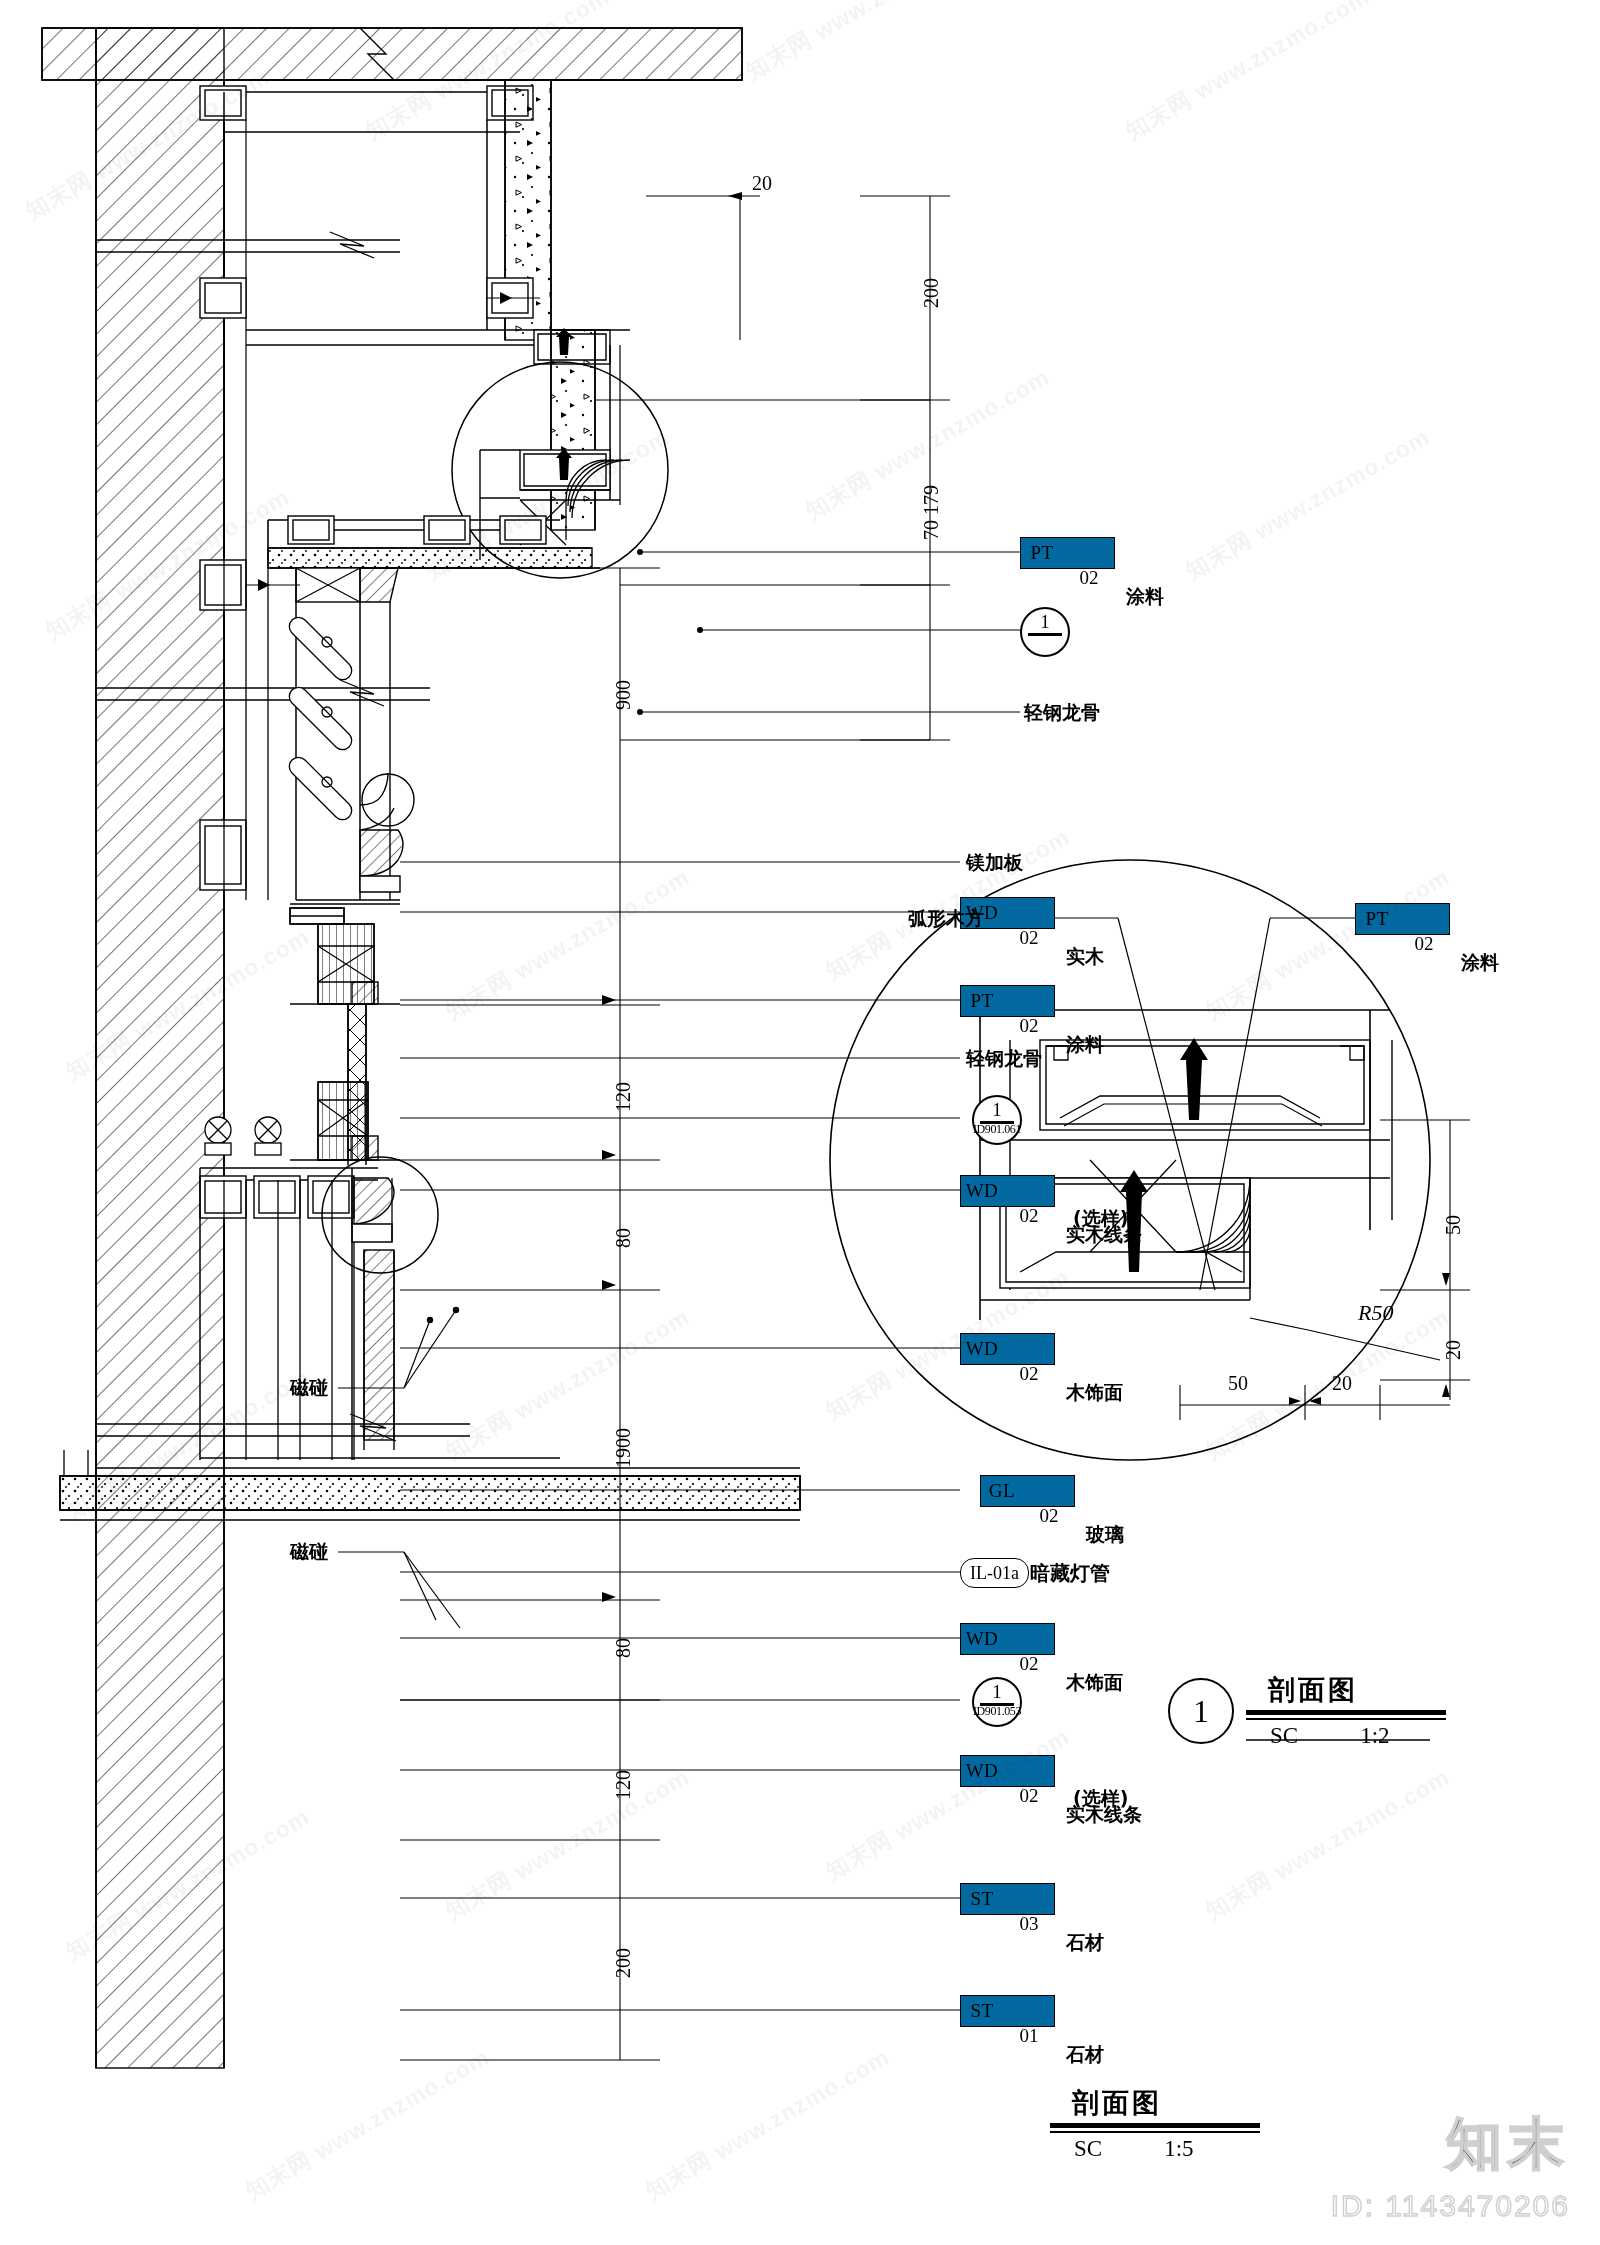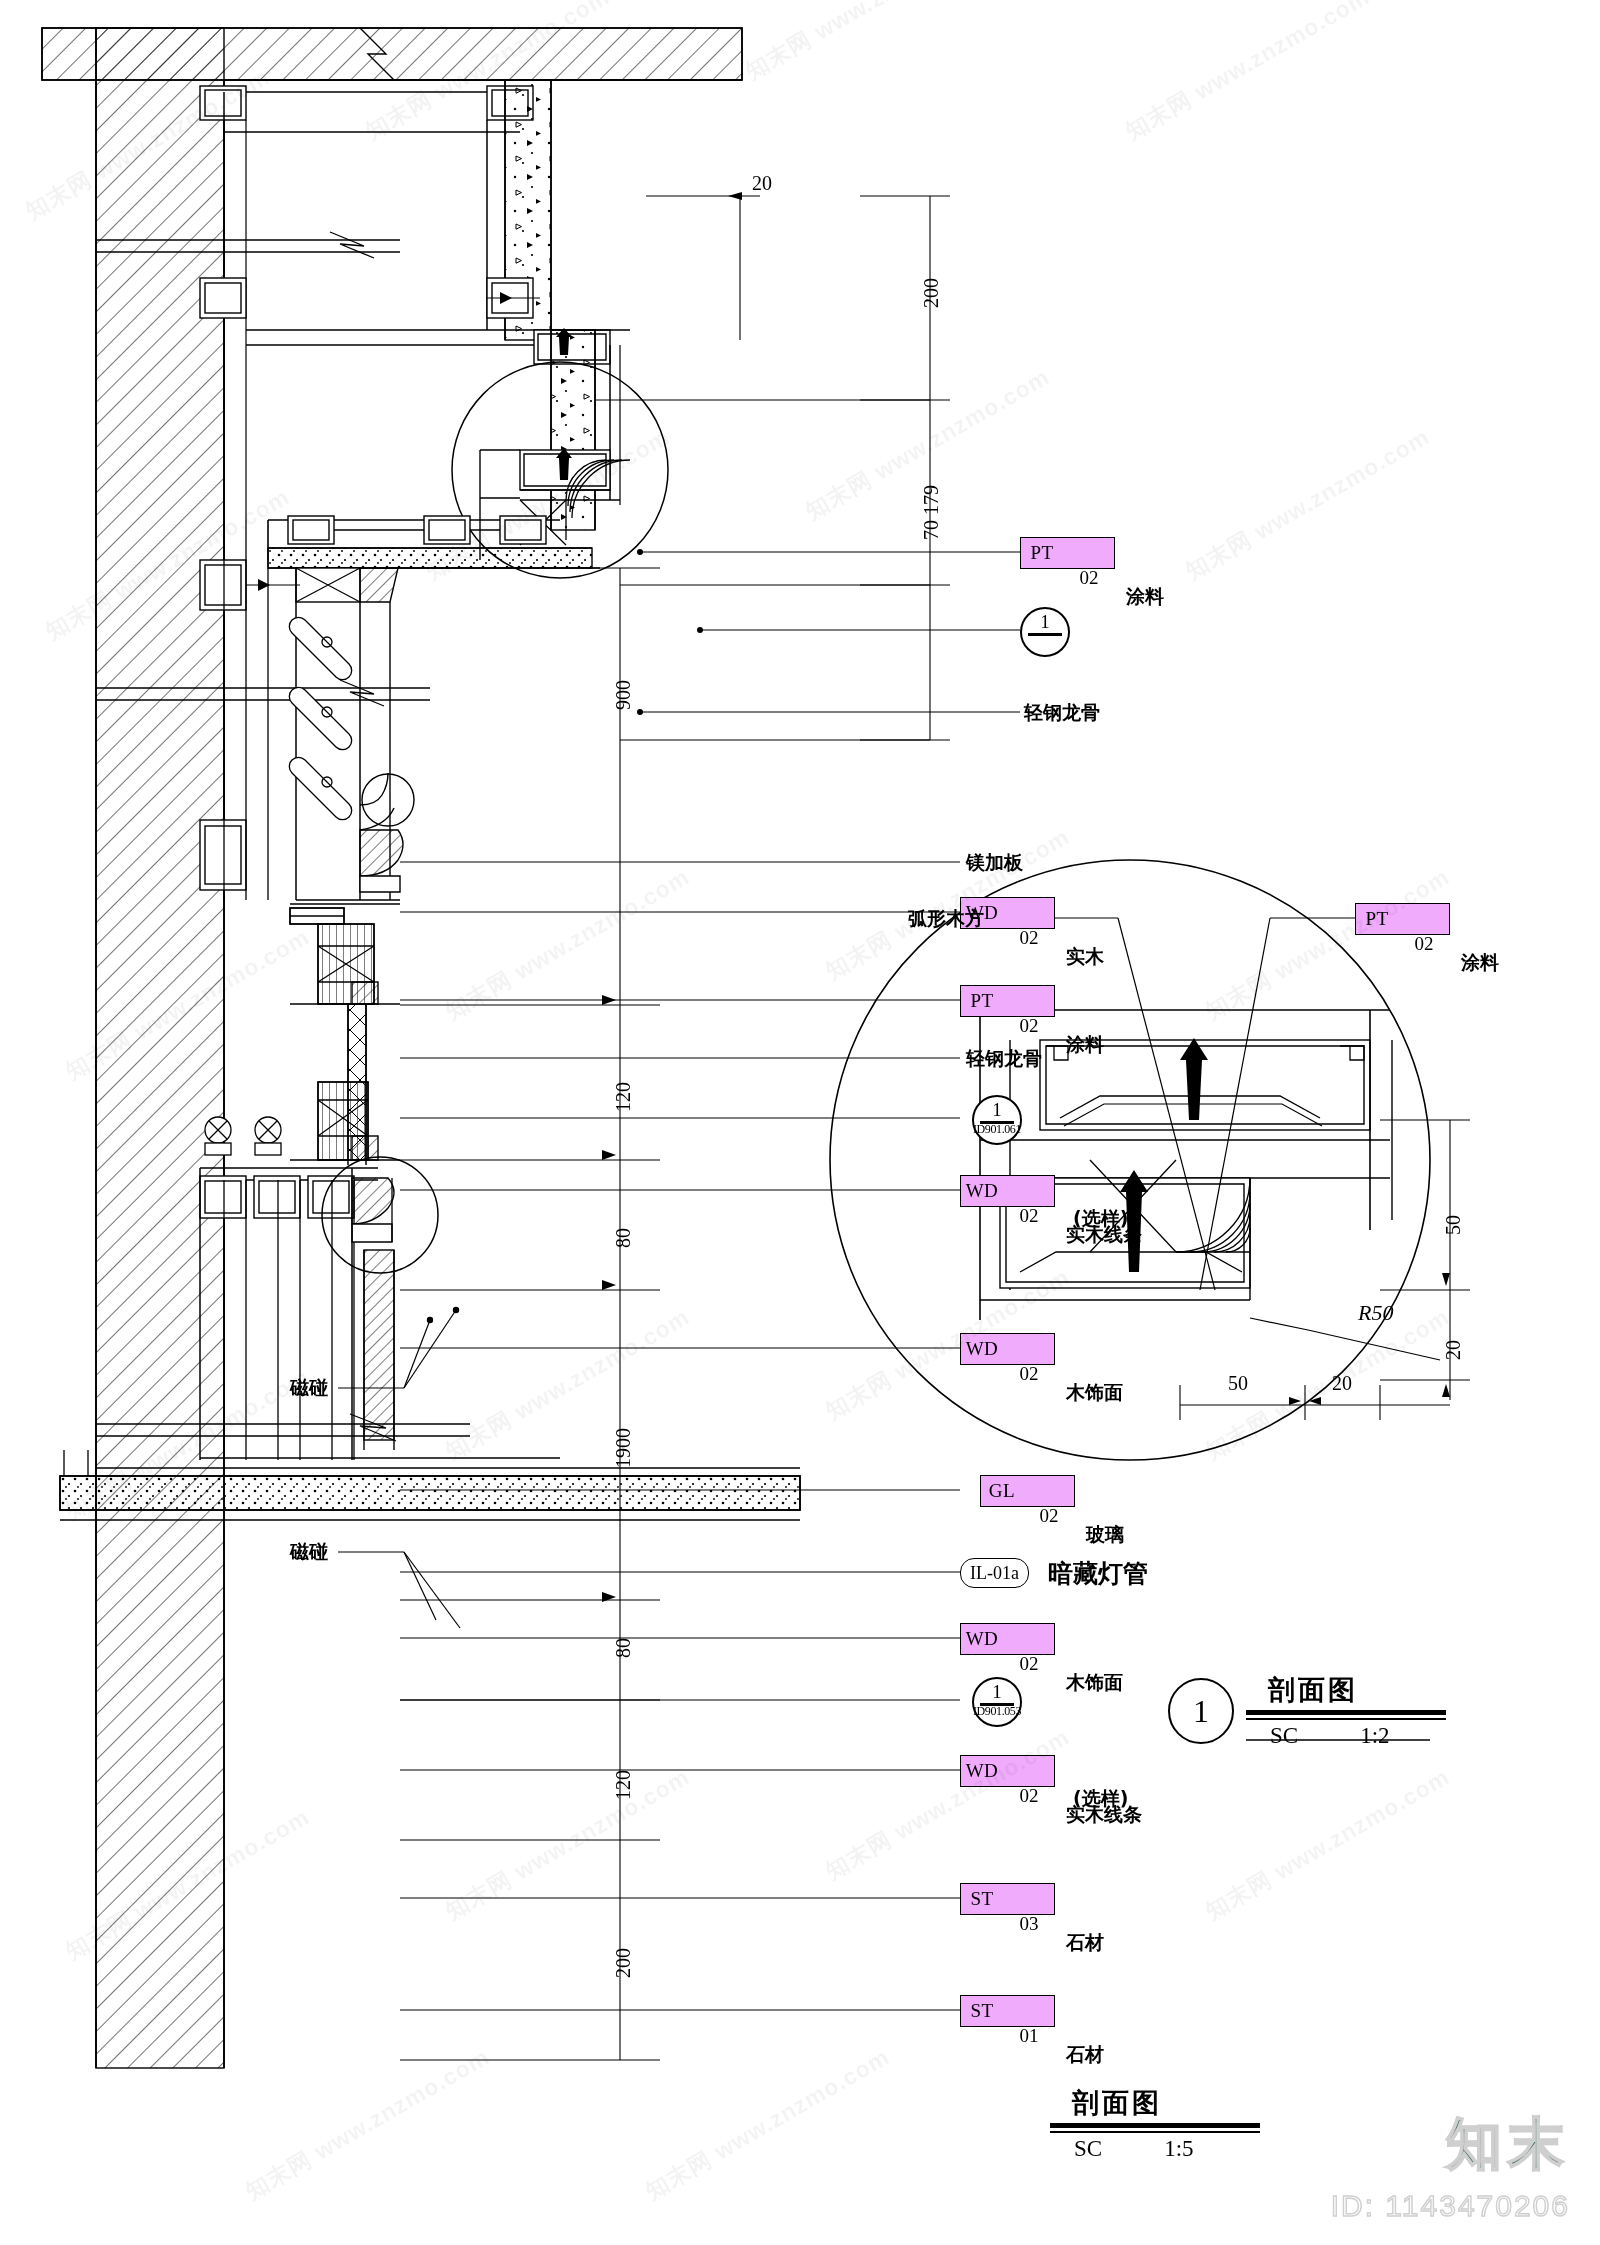--- a/index.html
+++ b/index.html
@@ -3,37 +3,37 @@
 <meta charset="utf-8">
 <style>
   html,body{margin:0;padding:0;background:#fff;}
   body{width:1600px;height:2245px;position:relative;overflow:hidden;
        font-family:"Liberation Serif",serif;color:#000;}
   #stage{position:absolute;inset:0;}
   svg{position:absolute;left:0;top:0;width:1600px;height:2245px;}
 
   
   .tag{position:absolute;display:flex;align-items:stretch;height:30px;
-       border:1.6px solid #000;background:#f0abfc;}
+       border:1.6px solid #000;background:#0369a1;}
   .tag .code{width:42px;display:flex;align-items:center;justify-content:center;
        font-family:"Liberation Serif",serif;font-size:19px;letter-spacing:.5px;}
   .tag .num{width:50px;border-left:1.6px solid #000;display:flex;align-items:center;
        justify-content:center;font-family:"Liberation Serif",serif;font-size:19px;margin-top:40px;}
   .tag .cn{position:absolute;left:100px;top:50%;transform:translateY(-50%);
        padding-left:5px;font-family:"DejaVu Sans",sans-serif;font-size:19px;
        font-weight:600;white-space:nowrap;margin-top:44px;}
   .tag .cn2{position:absolute;left:112px;top:30px;font-family:"DejaVu Sans",sans-serif;
        font-size:19px;font-weight:600;white-space:nowrap;}
 
   
   .pill{position:absolute;height:28px;border:1.6px solid #000;border-radius:14px;
         background:#fff;display:flex;align-items:center;justify-content:center;
         padding:0 9px;font-family:"Liberation Serif",serif;font-size:18px;}
   .pill .cn{position:absolute;left:100%;top:50%;transform:translateY(-50%);
-        padding-left:20px;font-family:"DejaVu Sans",sans-serif;font-size:25px;
+        padding-left:2px;font-family:"DejaVu Sans",sans-serif;font-size:20px;
         font-weight:600;white-space:nowrap;}
 
   
   .cnlabel{position:absolute;font-family:"DejaVu Sans",sans-serif;font-size:19px;
         font-weight:600;white-space:nowrap;}
 
   
   .bub{position:absolute;width:46px;height:46px;border:2px solid #000;border-radius:50%;
        background:#fff;}
   .bub .n{position:absolute;left:0;right:0;top:2px;text-align:center;font-size:19px;

